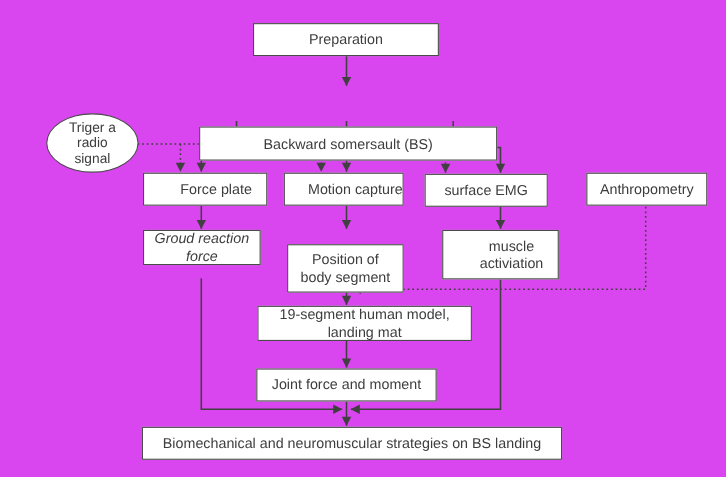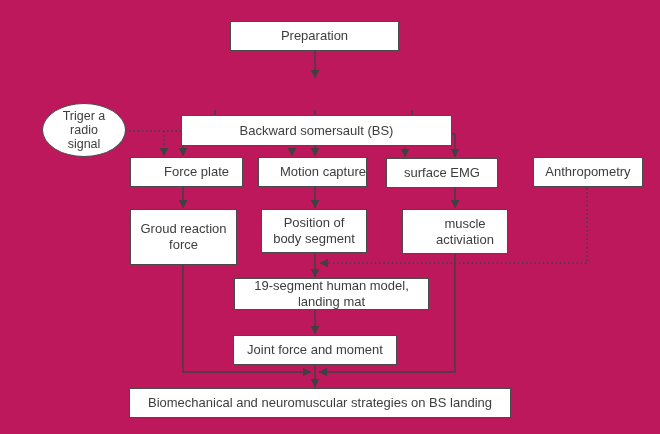--- a/index.html
+++ b/index.html
@@ -1,20 +1,20 @@
 <!DOCTYPE html>
 <html><head>
 <meta charset="utf-8">
 <style>
   html, body { margin: 0; padding: 0; background: #ffffff; }
   .canvas {
     position: relative;
     width: 660px;
     height: 434px;
-    background: #be185d;
+    background: #d946ef;
     font-family: "Liberation Sans", sans-serif;
     color: #3d3d3d;
     overflow: hidden;
   }
   .wires {
     position: absolute;
     left: 0; top: 0;
     width: 660px; height: 434px;
   }
   .node {
@@ -32,22 +32,22 @@
   .node .lbl { white-space: pre-line; }
   .ellipse { border-radius: 50%; }
   
   .n-preparation   { left:230px; top:21px;  width:169px; height:30px; }
   .n-bs            { left:181px; top:79px;  width:271px; height:31px;margin-top:36px; }
   .n-trigger       { left:42px;  top:103px; width:84px;  height:54px; font-size:12.5px; line-height:1.12; }
   .n-force-plate   { left:130px; top:157px; width:113px; height:30px;padding-left:20px; }
   .n-motion        { left:258px; top:157px; width:109px; height:30px;justify-content:flex-end; }
   .n-emg           { left:386px; top:158px; width:112px; height:30px; }
   .n-anthro        { left:533px; top:157px; width:110px; height:30px; }
-  .n-grf           { left:130px; top:209px; width:107px; height:56px; }
-  .n-position      { left:261px; top:209px; width:106px; height:44px; }
+  .n-grf           { left:130px; top:209px; width:107px; height:32px;font-style:italic; }
+  .n-position      { left:261px; top:222px; width:106px; height:44px; }
   .n-muscle        { left:402px; top:209px; width:106px; height:45px;padding-left:20px; }
   .n-model         { left:218px; top:278px; width:195px; height:32px;margin-left:16px; }
   .n-joint         { left:233px; top:335px; width:164px; height:30px; }
   .n-conclusion    { left:129px; top:388px; width:382px; height:30px; }
 </style>
 </head>
 <body>
 
 <div class="canvas">
 

